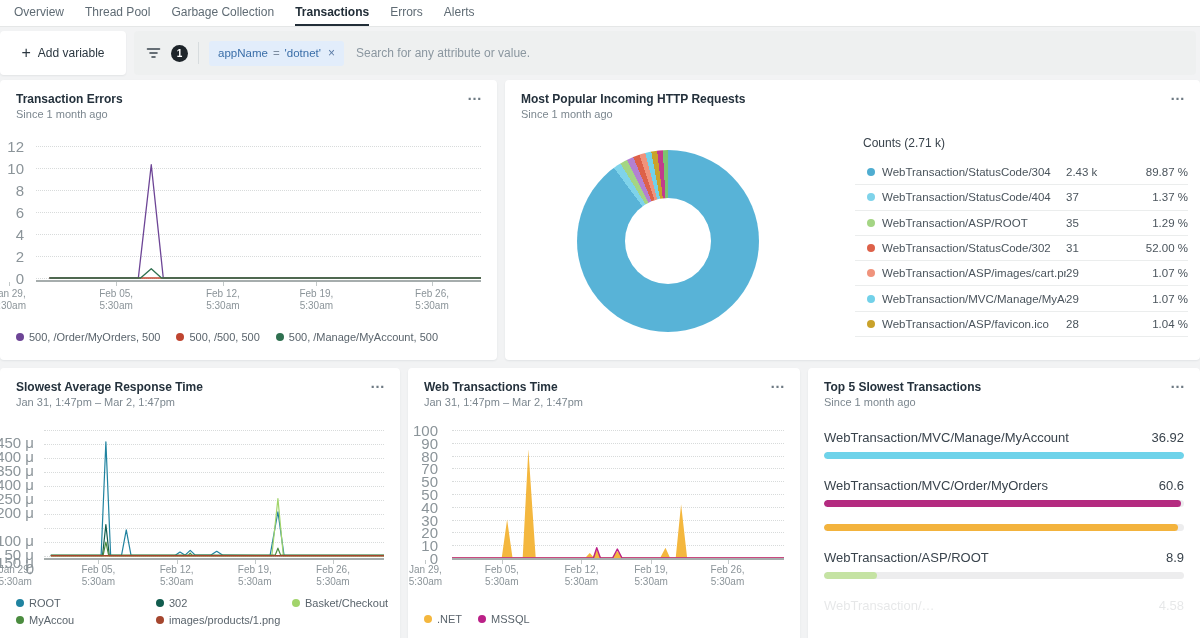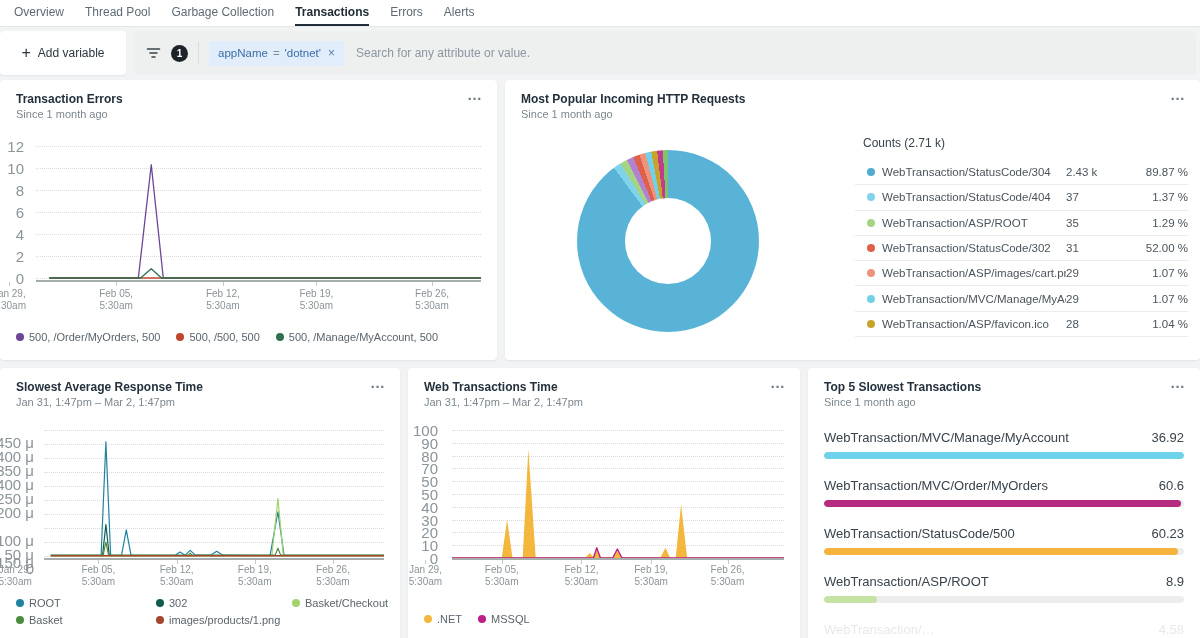--- a/index.html
+++ b/index.html
@@ -321,21 +321,21 @@
       <span class="it">
         <span class="dot" style="background: rgb(17, 92, 78);"></span>
         <span>302</span>
       </span>
       <span class="it">
         <span class="dot" style="background: rgb(162, 212, 107);"></span>
         <span>Basket/Checkout</span>
       </span>
       <span class="it">
         <span class="dot" style="background: rgb(75, 140, 63);"></span>
-        <span>Basket</span>
+        <span>MyAccou</span>
       </span>
       <span class="it">
         <span class="dot" style="background: rgb(165, 70, 46);"></span>
         <span>images/products/1.png</span>
       </span>
     </div>
 </section>
 
 <section class="panel" style="left:408px;top:368px;width:392px;height:280px">
   <div class="ptitle">Web Transactions Time</div>
@@ -436,24 +436,20 @@
       <div class="t5row" style="opacity: 1;">
       <div class="t5head">
         <span>WebTransaction/MVC/Order/MyOrders</span>
         <span>60.6</span>
       </div>
       <div class="t5track">
         <div class="t5fill" style="width: 99.1%; background: rgb(180, 43, 128);"></div>
       </div>
     </div>
       <div class="t5row" style="opacity: 1;">
-      <div class="t5head">
-        <span>WebTransaction/StatusCode/500</span>
-        <span>60.23</span>
-      </div>
       <div class="t5track">
         <div class="t5fill" style="width: 98.3%; background: rgb(243, 179, 61);"></div>
       </div>
     </div>
       <div class="t5row" style="opacity: 1;">
       <div class="t5head">
         <span>WebTransaction/ASP/ROOT</span>
         <span>8.9</span>
       </div>
       <div class="t5track">

